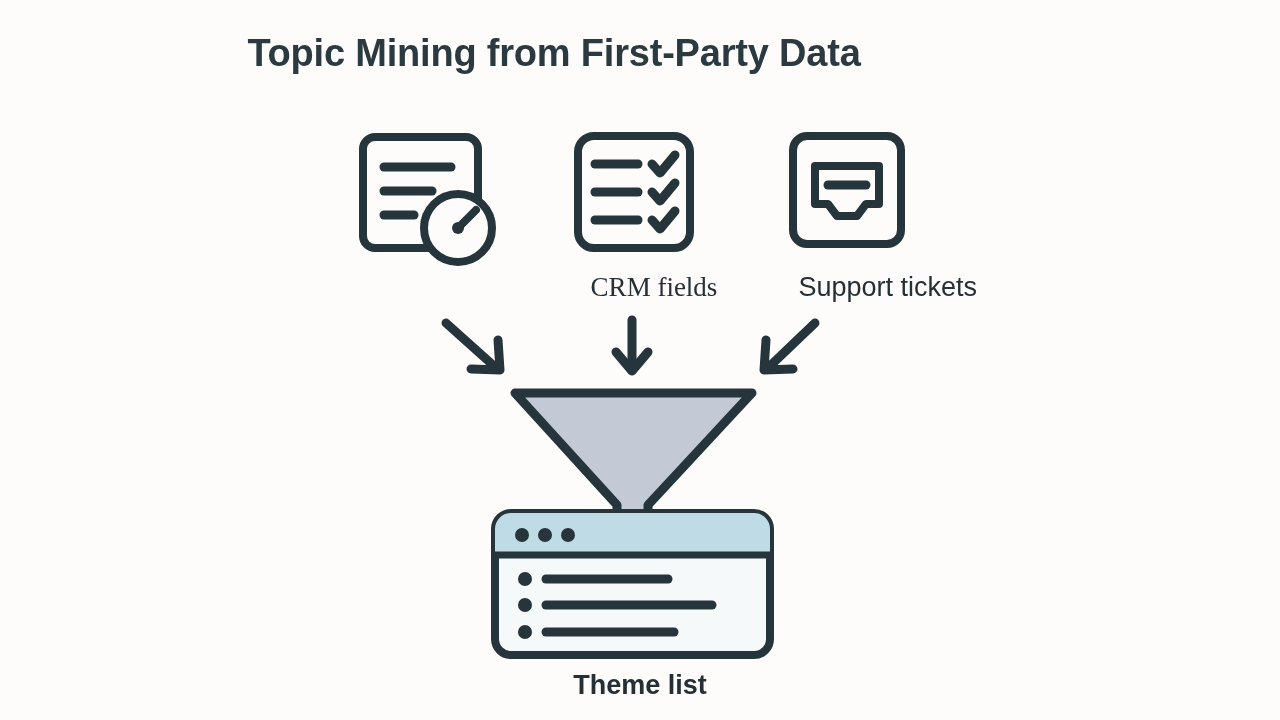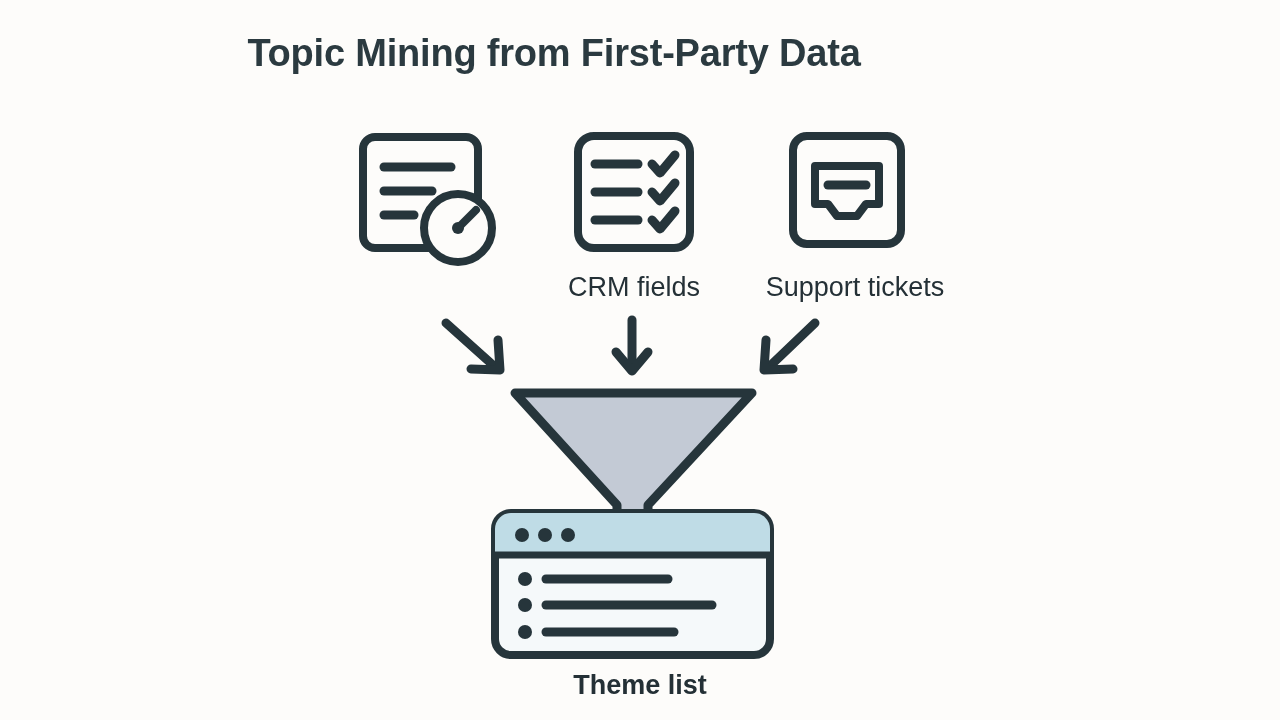--- a/index.html
+++ b/index.html
@@ -37,28 +37,30 @@
     font-size: 27px;
     color: #243036;
     white-space: nowrap;
   }
   #label-call {
     left: 300px;
     top: 272px;
     width: 240px;
   }
   #label-crm {
-    left: 514px;
+    left: 534px;
     top: 272px;
     width: 240px;
+    font-family: Liberation Serif, serif;
   }
   #label-support {
     left: 733px;
     top: 272px;
     width: 244px;
+    text-align: right;
   }
   .out-label {
     position: absolute;
     left: 0;
     top: 670px;
     width: 1280px;
     text-align: center;
     font-size: 27px;
     font-weight: bold;
     color: #243036;

